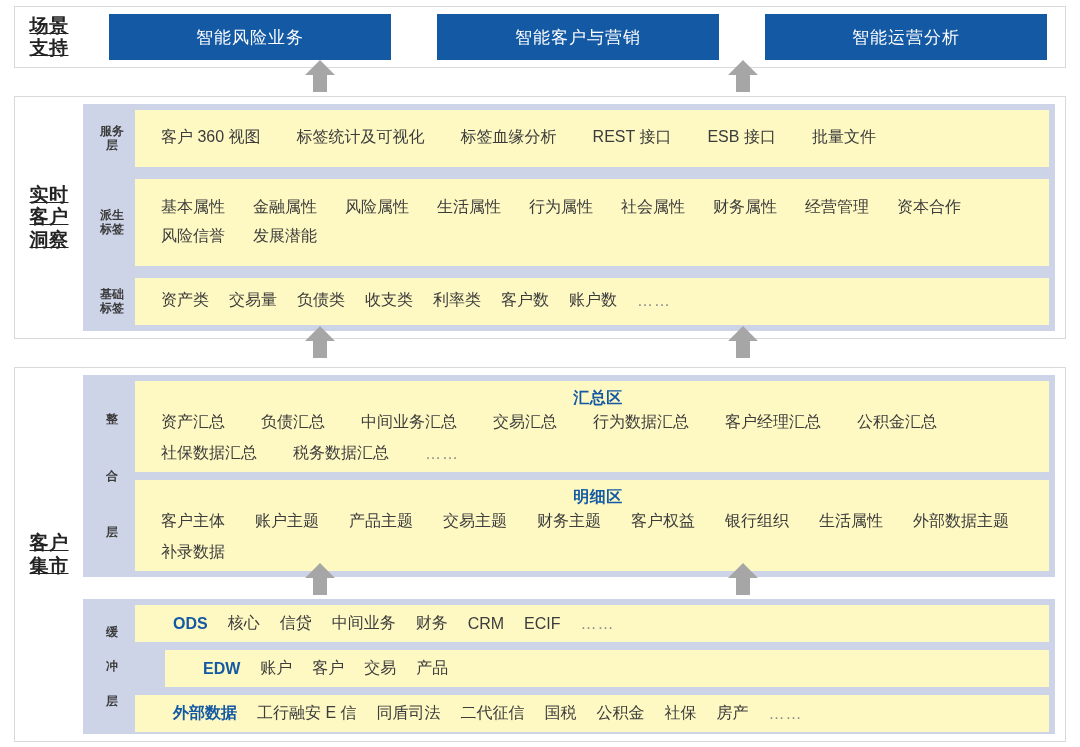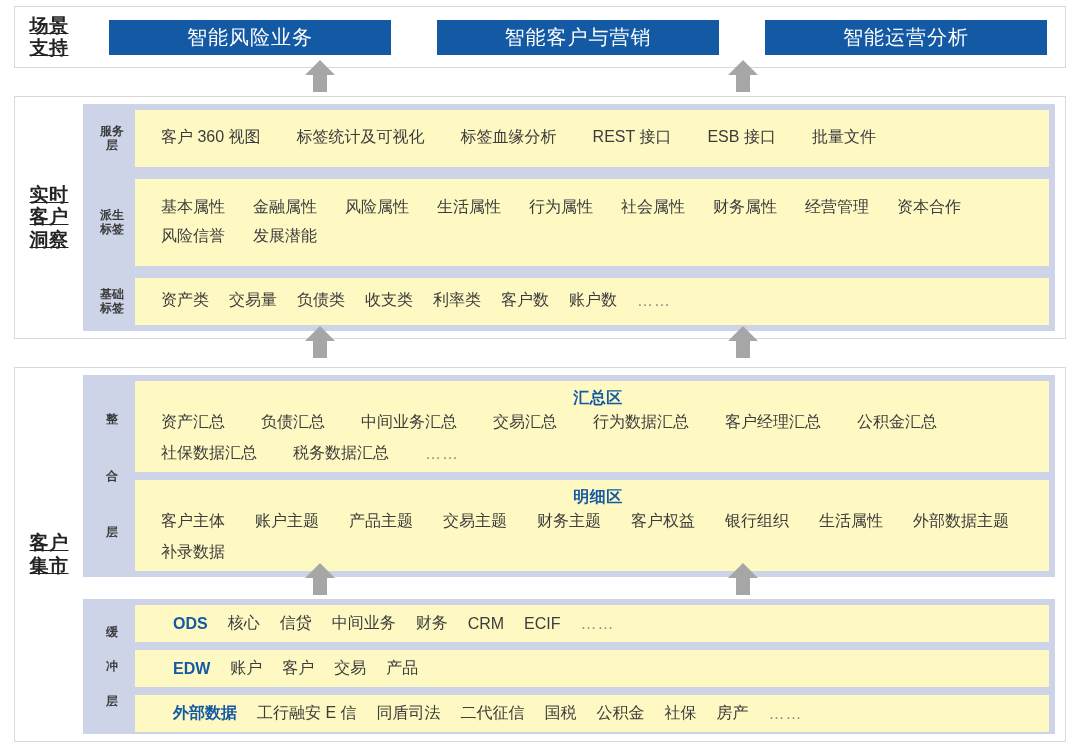--- a/index.html
+++ b/index.html
@@ -48,24 +48,24 @@
   
   .scenario-body {
     flex: 1;
     display: flex;
     align-items: center;
     gap: 46px;
     padding: 0 18px 0 26px;
   }
   .scenario-btn {
     flex: 1 1 0;
-    height: 35px;
+    height: 46px;
     background: #1359a4;
     color: #ffffff;
-    font-size: 20px;
+    font-size: 17px;
     display: flex;
     align-items: center;
     justify-content: center;
     letter-spacing: 1px;
     cursor: pointer;
   }
 
   
   .layer-stack {
     flex: 1;
@@ -308,21 +308,21 @@
               <span class="chip">核心</span>
               <span class="chip">信贷</span>
               <span class="chip">中间业务</span>
               <span class="chip">财务</span>
               <span class="chip">CRM</span>
               <span class="chip">ECIF</span>
               <span class="chip dots">……</span>
             </div>
           </div>
 
-          <div class="pane row-pane" style="flex:1;display:flex;align-items:center;">
+          <div class="pane row-pane" style="flex:1;display:flex;align-items:center;margin-left:30px;">
             <div class="chips tight">
               <span class="chip accent">EDW</span>
               <span class="chip">账户</span>
               <span class="chip">客户</span>
               <span class="chip">交易</span>
               <span class="chip">产品</span>
             </div>
           </div>
 
           <div class="pane row-pane" style="flex:1;display:flex;align-items:center;">

